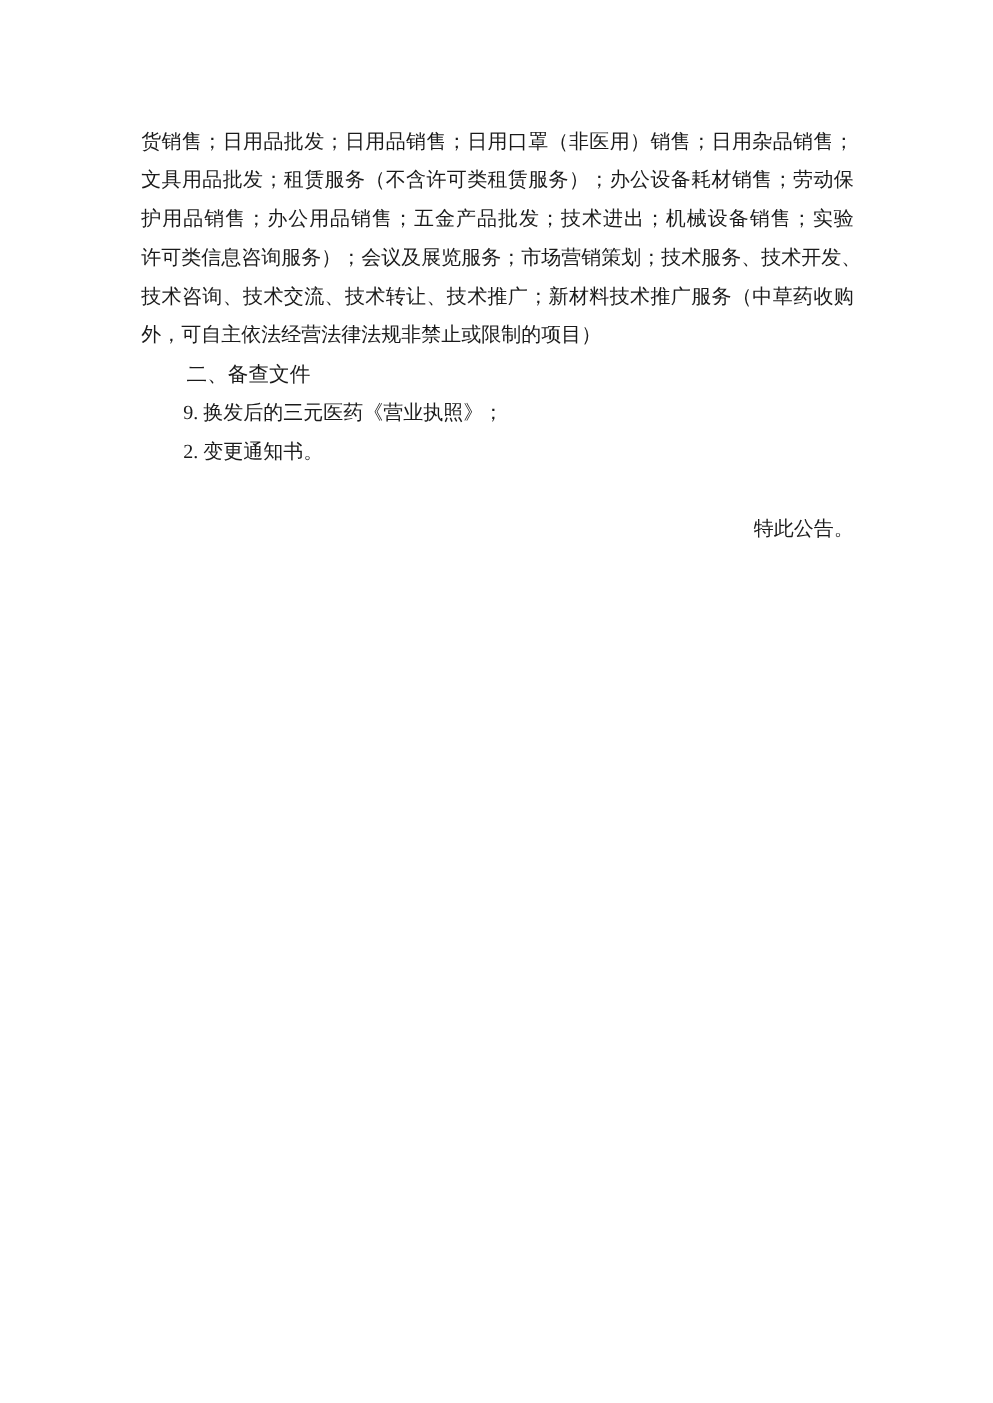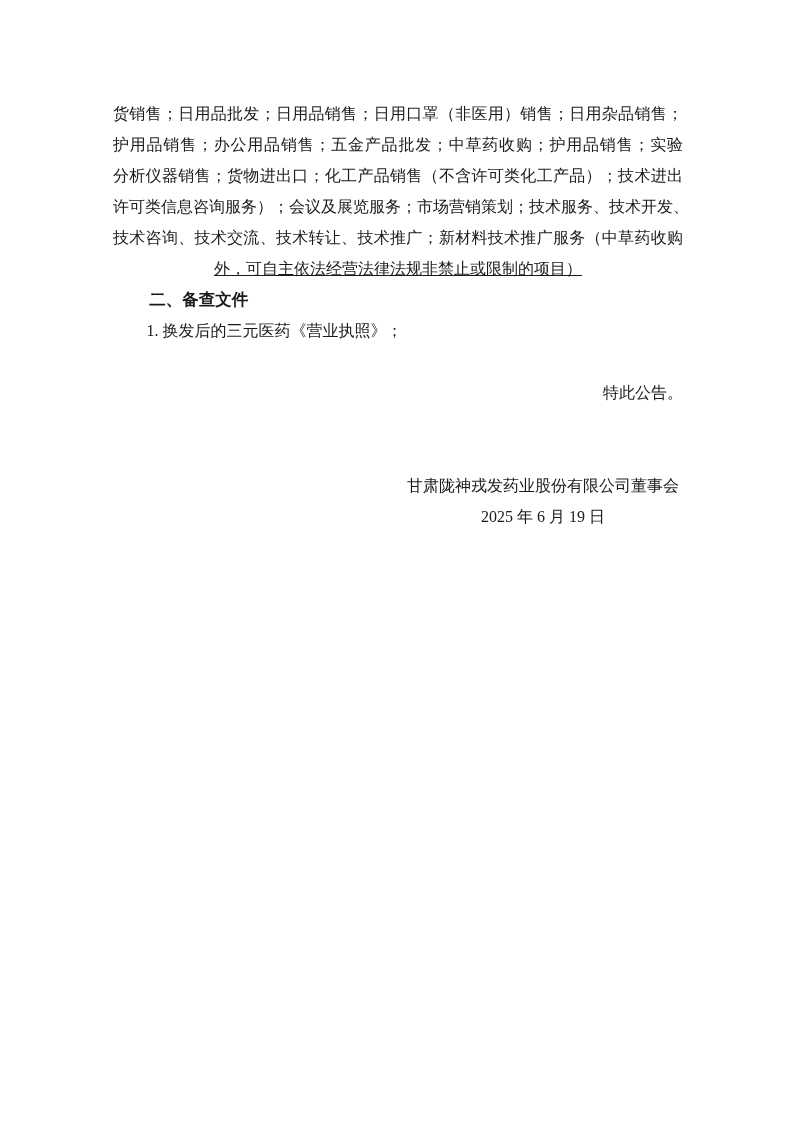--- a/index.html
+++ b/index.html
@@ -28,26 +28,25 @@
     margin: 0;
     padding: 0;
   }
   .jline {
     text-align: justify;
     text-align-last: justify;
     text-justify: inter-character;
     white-space: nowrap;
   }
   .lline {
-    text-align: center;
-    text-decoration: underline;
+    text-align: left;
   }
   .section-heading {
     font-size: 16.5px;
-    font-weight: bold;
+    font-weight: normal;
     text-indent: 2.2em;
     line-height: 31px;
   }
   .indent {
     text-indent: 2.1em;
   }
   .closing {
     margin-top: 31px !important;
     text-indent: 2.1em;
     text-align: right;
@@ -60,31 +59,28 @@
     text-align: center;
   }
 </style>
 </head>
 <body>
 
 <div class="page">
   <div class="content">
 
     <p class="jline">货销售；日用品批发；日用品销售；日用口罩（非医用）销售；日用杂品销售；</p>
-    <p class="jline">护用品销售；办公用品销售；五金产品批发；中草药收购；护用品销售；实验</p>
-    <p class="jline">分析仪器销售；货物进出口；化工产品销售（不含许可类化工产品）；技术进出</p>
+    <p class="jline">文具用品批发；租赁服务（不含许可类租赁服务）；办公设备耗材销售；劳动保</p>
+    <p class="jline">护用品销售；办公用品销售；五金产品批发；技术进出；机械设备销售；实验</p>
     <p class="jline">许可类信息咨询服务）；会议及展览服务；市场营销策划；技术服务、技术开发、</p>
     <p class="jline">技术咨询、技术交流、技术转让、技术推广；新材料技术推广服务（中草药收购</p>
     <p class="lline">外，可自主依法经营法律法规非禁止或限制的项目）</p>
 
     <h2 class="section-heading">二、备查文件</h2>
 
-    <p class="indent">1. 换发后的三元医药《营业执照》；</p>
+    <p class="indent">9. 换发后的三元医药《营业执照》；</p>
+    <p class="indent">2. 变更通知书。</p>
 
     <p class="closing">特此公告。</p>
 
-    <div class="signature-block">
-      <p>甘肃陇神戎发药业股份有限公司董事会</p>
-      <p>2025 年 6 月 19 日</p>
-    </div>
 
   </div>
 </div>
 
 </body></html>

